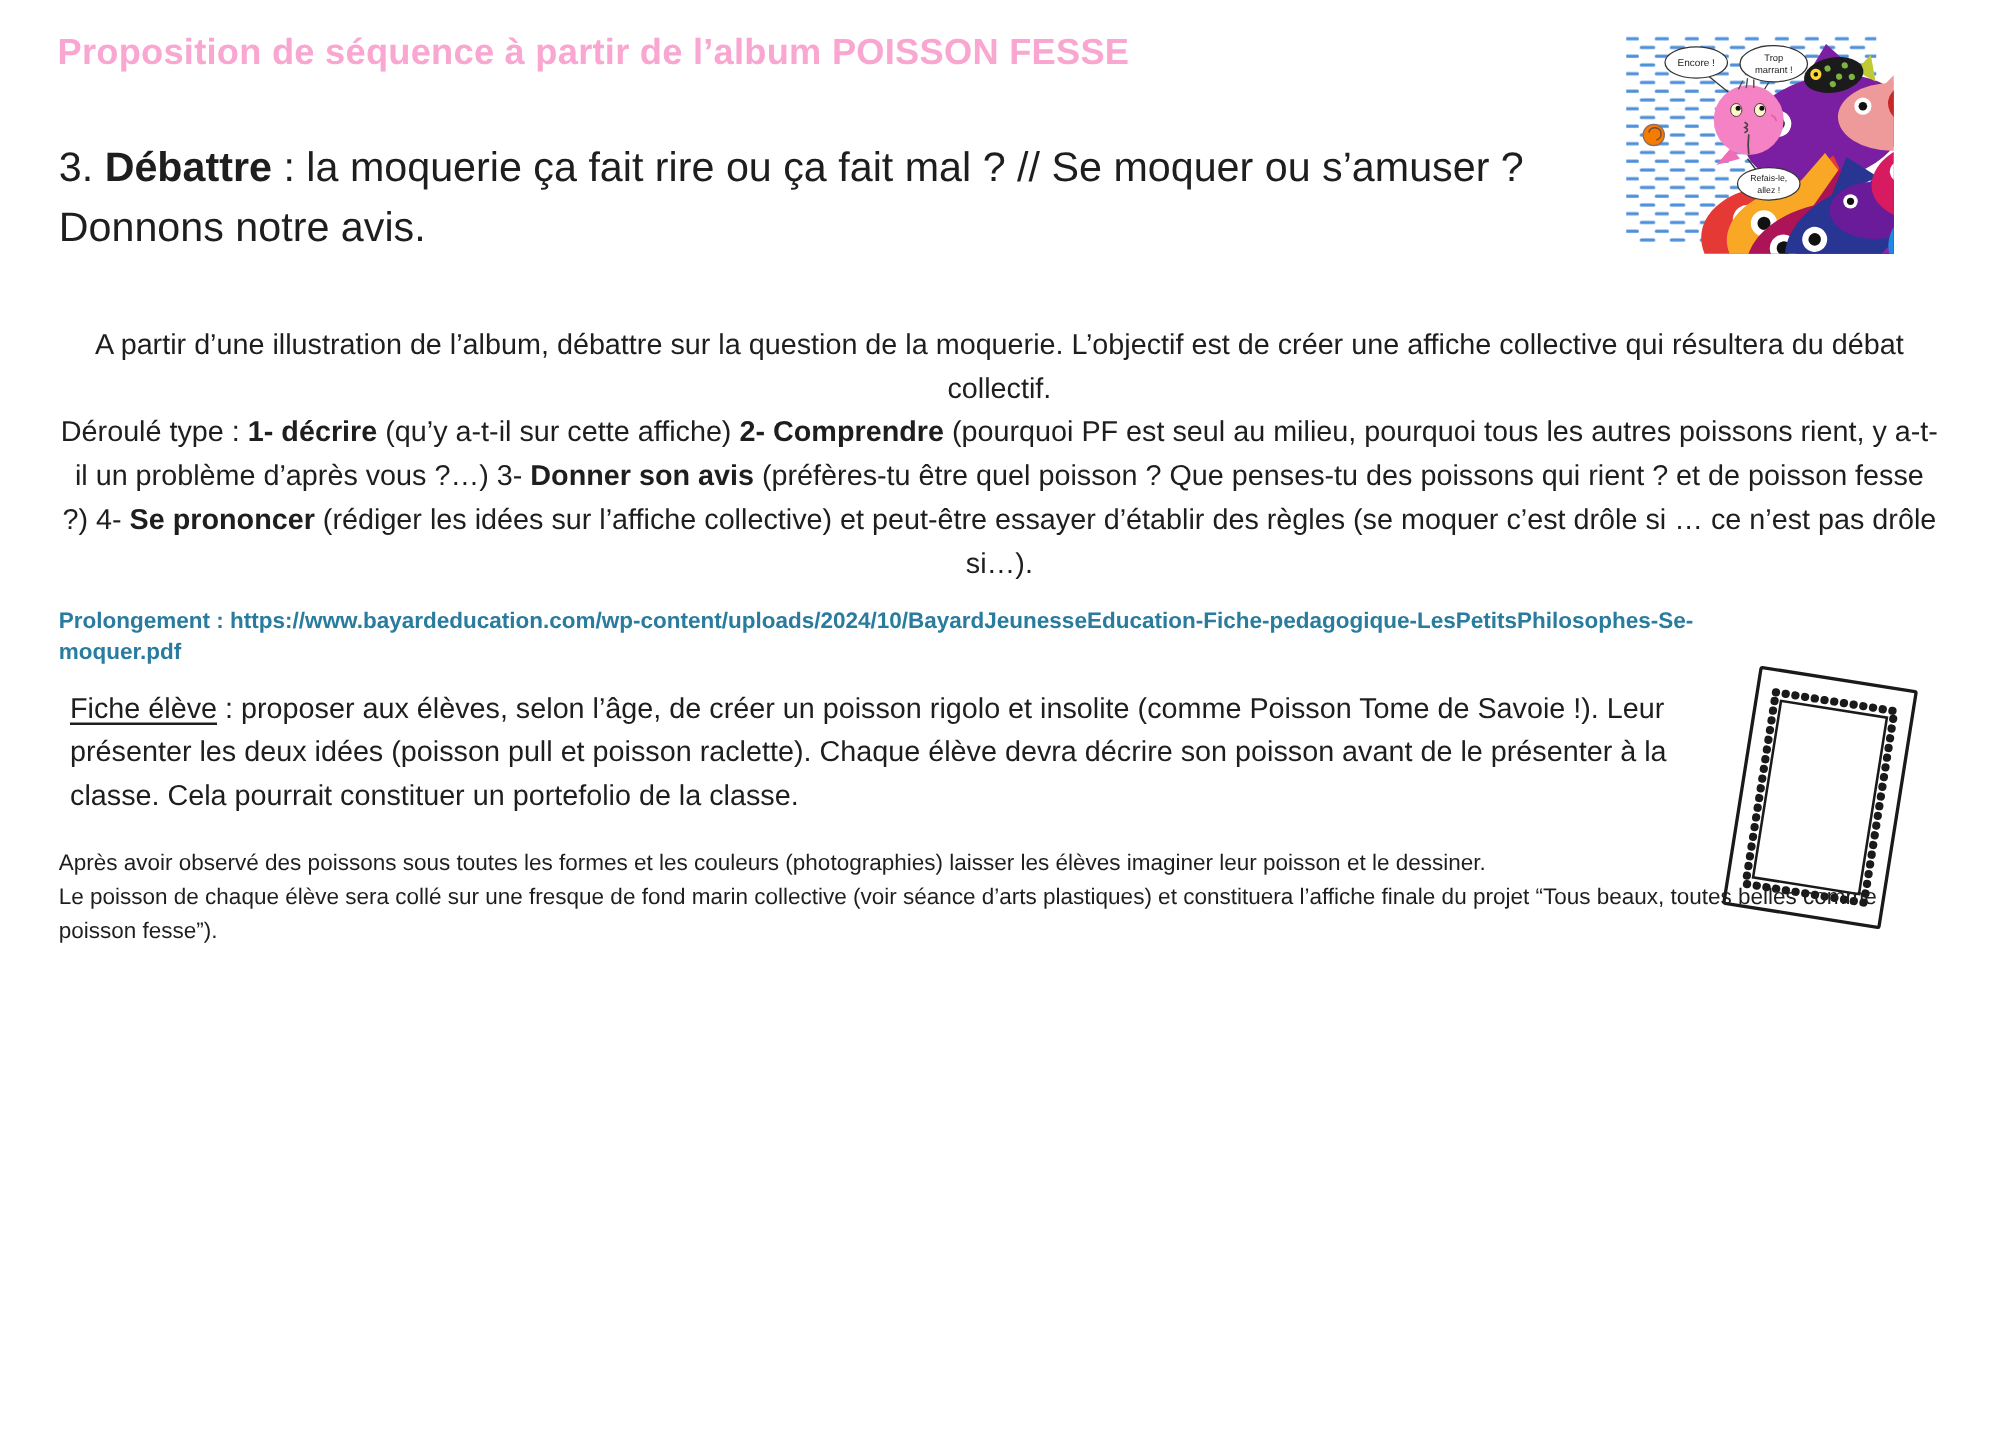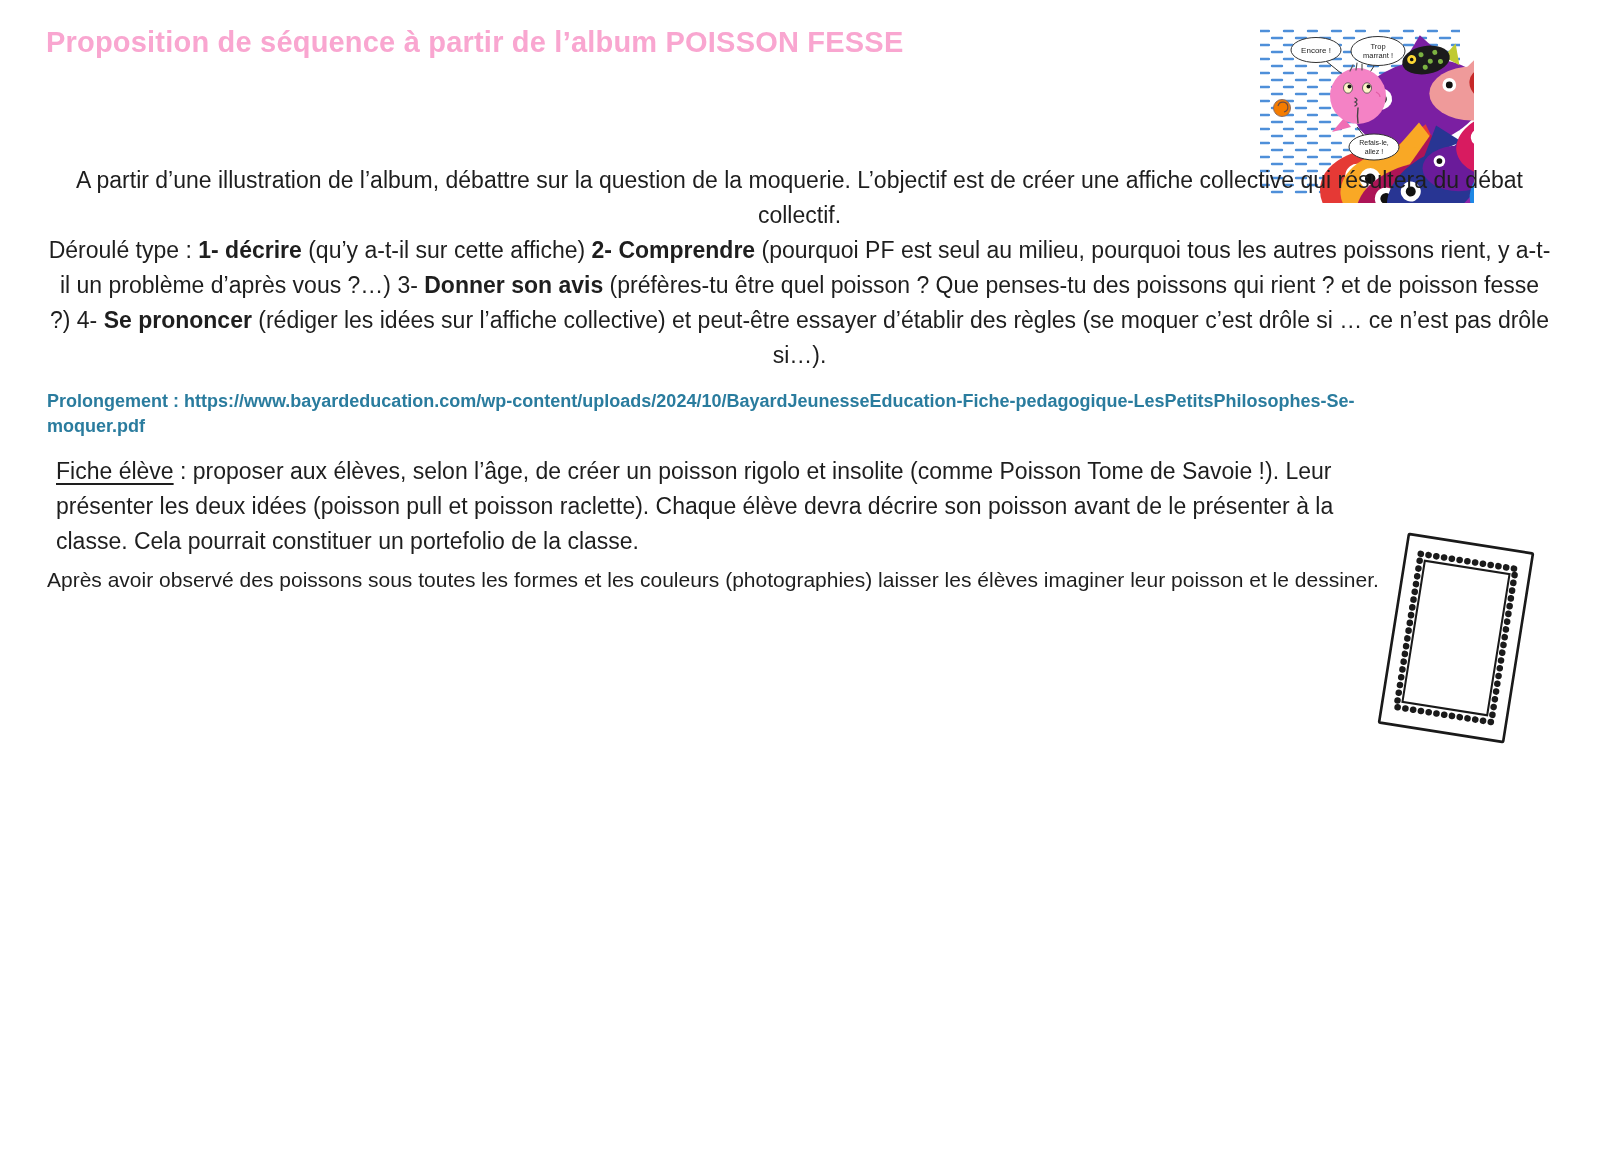--- a/index.html
+++ b/index.html
@@ -11,22 +11,22 @@
   .h2{font-size:33px;font-weight:400;line-height:1.44;margin:0;}
   .h2 b{font-weight:700;}
   .h-debattre{max-width:1235px;}
   .body-block{font-size:23px;line-height:1.52;margin-top:53px;max-width:1505px;text-align:center;}
   .link-block{margin-top:16px;font-size:18px;font-weight:700;color:#2A7C9E;
               line-height:1.42;max-width:1400px;}
   .h-creer{margin-top:44px;}
   .fiche-para{font-size:23px;line-height:1.52;margin-top:14px;max-width:1318px;padding-left:9px;}
   .underline{text-decoration:underline;text-underline-offset:4px;}
   .h-dessiner{margin-top:26px;}
-  .dessiner-para{font-size:21px;line-height:1.52;margin-top:5px;max-width:1505px;}
-  .fish-illu{position:absolute;left:1246px;top:20px;width:228px;height:183px;}
+  .dessiner-para{font-size:18px;line-height:1.52;margin-top:23px;max-width:1505px;}
+  .fish-illu{position:absolute;left:1287px;top:20px;width:228px;height:183px;}
   .frame-illu{position:absolute;left:1390px;top:540px;width:132px;height:196px;
               transform:rotate(9deg);transform-origin:50% 50%;}
   svg{display:block;width:100%;height:100%;}
   .bubble-text{font-family:"Liberation Sans","DejaVu Sans",sans-serif;fill:#222;}
 </style>
 </head>
 <body>
 
 <div class="page">
 
@@ -112,30 +112,32 @@
   <div class="frame-illu">
     <svg viewBox="0 0 128 192">
       <rect x="2.5" y="2.5" width="123" height="187" rx="1" fill="#ffffff" stroke="#1a1a1a" stroke-width="2.6"></rect>
       <rect x="17" y="20" width="94" height="152" fill="none" stroke="#1a1a1a" stroke-width="6.4" stroke-dasharray="0.1 7.6" stroke-linecap="round"></rect>
       <rect x="22" y="26" width="84" height="140" fill="#ffffff" stroke="#1a1a1a" stroke-width="2"></rect>
     </svg>
   </div>
 
   <div class="content">
 
+    <h2 class="h2 h-debattre"><span>3. </span><b>Débattre</b><span> : la moquerie ça fait rire ou ça fait mal ? // Se moquer ou s’amuser ? Donnons notre avis.</span></h2>
 
     <div class="body-block">
       <div>A partir d’une illustration de l’album, débattre sur la question de la moquerie. L’objectif est de créer une affiche collective qui résultera du débat collectif.</div>
       <div><span>Déroulé type : </span><b>1- décrire</b><span> (qu’y a-t-il sur cette affiche) </span><b>2- Comprendre</b><span> (pourquoi PF est seul au milieu, pourquoi tous les autres poissons rient, y a-t-il un problème d’après vous ?…) 3- </span><b>Donner son avis</b><span> (préfères-tu être quel poisson ? Que penses-tu des poissons qui rient ? et de poisson fesse ?) 4- </span><b>Se prononcer</b><span> (rédiger les idées sur l’affiche collective) et peut-être essayer d’établir des règles (se moquer c’est drôle si … ce n’est pas drôle si…).</span></div>
     </div>
 
     <div class="link-block">Prolongement : https://www.bayardeducation.com/wp-content/uploads/2024/10/BayardJeunesseEducation-Fiche-pedagogique-LesPetitsPhilosophes-Se-moquer.pdf</div>
 
 
     <div class="fiche-para"><span class="underline">Fiche élève</span><span> : proposer aux élèves, selon l’âge, de créer un poisson rigolo et insolite (comme Poisson Tome de Savoie !). Leur présenter les deux idées (poisson pull et poisson raclette). Chaque élève devra décrire son poisson avant de le présenter à la classe. Cela pourrait constituer un portefolio de la classe.</span></div>
 
 
     <div class="dessiner-para">
       <div>Après avoir observé des poissons sous toutes les formes et les couleurs (photographies) laisser les élèves imaginer leur poisson et le dessiner.</div>
+      <div>Le poisson de chaque élève sera collé sur une fresque de fond marin collective (voir séance d’arts plastiques) et constituera l’affiche finale du projet “Tous beaux, toutes belles comme poisson fesse”).</div>
     </div>
 
   </div>
 </div>
 
 </body></html>

